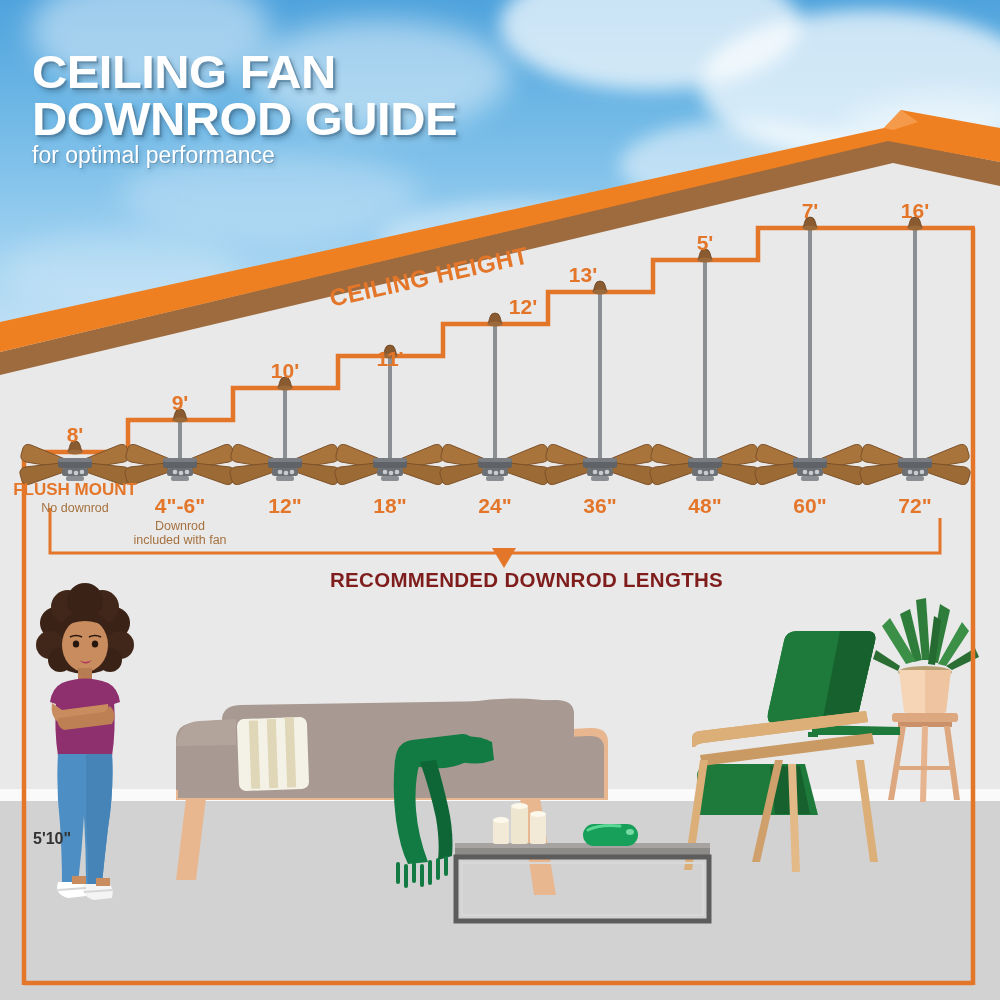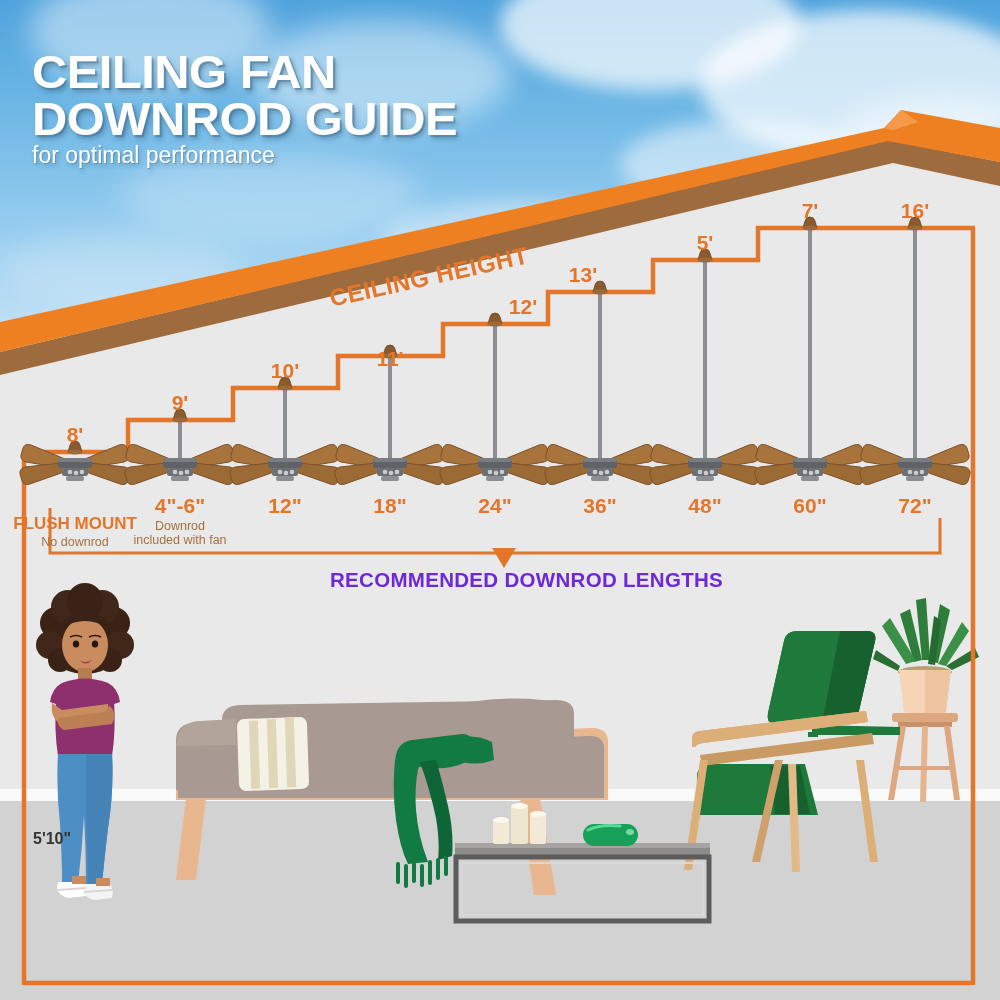--- a/index.html
+++ b/index.html
@@ -42,21 +42,21 @@
   .rod-lbl.small{font-size:17px;}
   .rod-sub{font-size:12.5px;font-weight:400;color:#a5713f;line-height:14px;margin-top:1px;}
 
   .ceiling-height-tag{
     position:absolute;left:330px;top:285px;z-index:36;
     font-size:24px;font-weight:bold;color:#e4762a;letter-spacing:.6px;
     transform:rotate(-12.5deg);transform-origin:left center;
   }
   .rec-tag{
     position:absolute;left:330px;top:568px;z-index:36;
-    font-size:20.5px;font-weight:bold;color:#6d28d9;letter-spacing:.3px;
+    font-size:20.5px;font-weight:bold;color:#7f1d1d;letter-spacing:.3px;
   }
   .height-tag{position:absolute;left:33px;top:830px;z-index:36;
     font-size:16px;font-weight:bold;color:#333;}
 
   
   .scene{position:absolute;left:0;top:0;width:1000px;height:1000px;z-index:20;}
 </style>
 </head>
 <body>
 
@@ -353,21 +353,21 @@
   <div class="lbl ceil-lbl" style="left:75px;top:423px;">8'</div>
   <div class="lbl ceil-lbl" style="left:180px;top:391px;">9'</div>
   <div class="lbl ceil-lbl" style="left:285px;top:359px;">10'</div>
   <div class="lbl ceil-lbl" style="left:390px;top:327px;margin-top:20px;">11'</div>
   <div class="lbl ceil-lbl" style="left:523px;top:295px;">12'</div>
   <div class="lbl ceil-lbl" style="left:583px;top:263px;">13'</div>
   <div class="lbl ceil-lbl" style="left:705px;top:231px;">5'</div>
   <div class="lbl ceil-lbl" style="left:810px;top:199px;">7'</div>
   <div class="lbl ceil-lbl" style="left:915px;top:199px;">16'</div>
 
-  <div class="lbl rod-lbl small" style="left:75px;top:514px;">
+  <div class="lbl rod-lbl small" style="left:75px;top:480px;">
     <div>FLUSH MOUNT</div>
     <div class="rod-sub">No downrod</div>
   </div>
   <div class="lbl rod-lbl" style="left:180px;top:494px;">
     <div>4"-6"</div>
     <div class="rod-sub">Downrod</div>
     <div class="rod-sub" style="margin-top:0">included with fan</div>
   </div>
   <div class="lbl rod-lbl" style="left:285px;top:494px;">12"</div>
   <div class="lbl rod-lbl" style="left:390px;top:494px;">18"</div>

